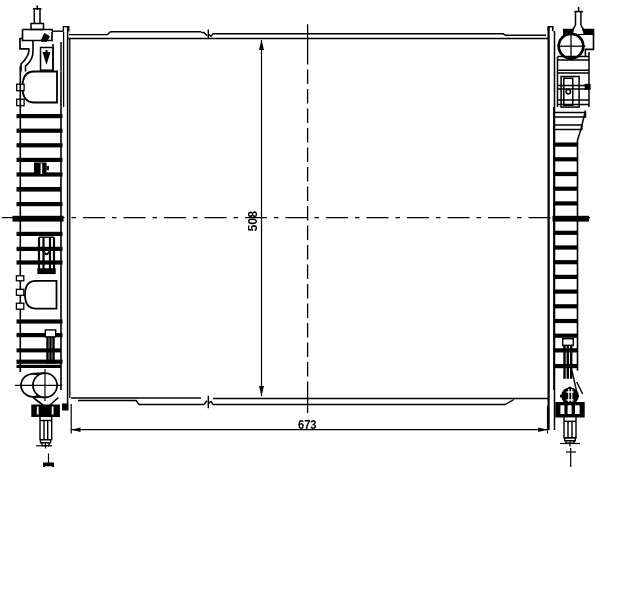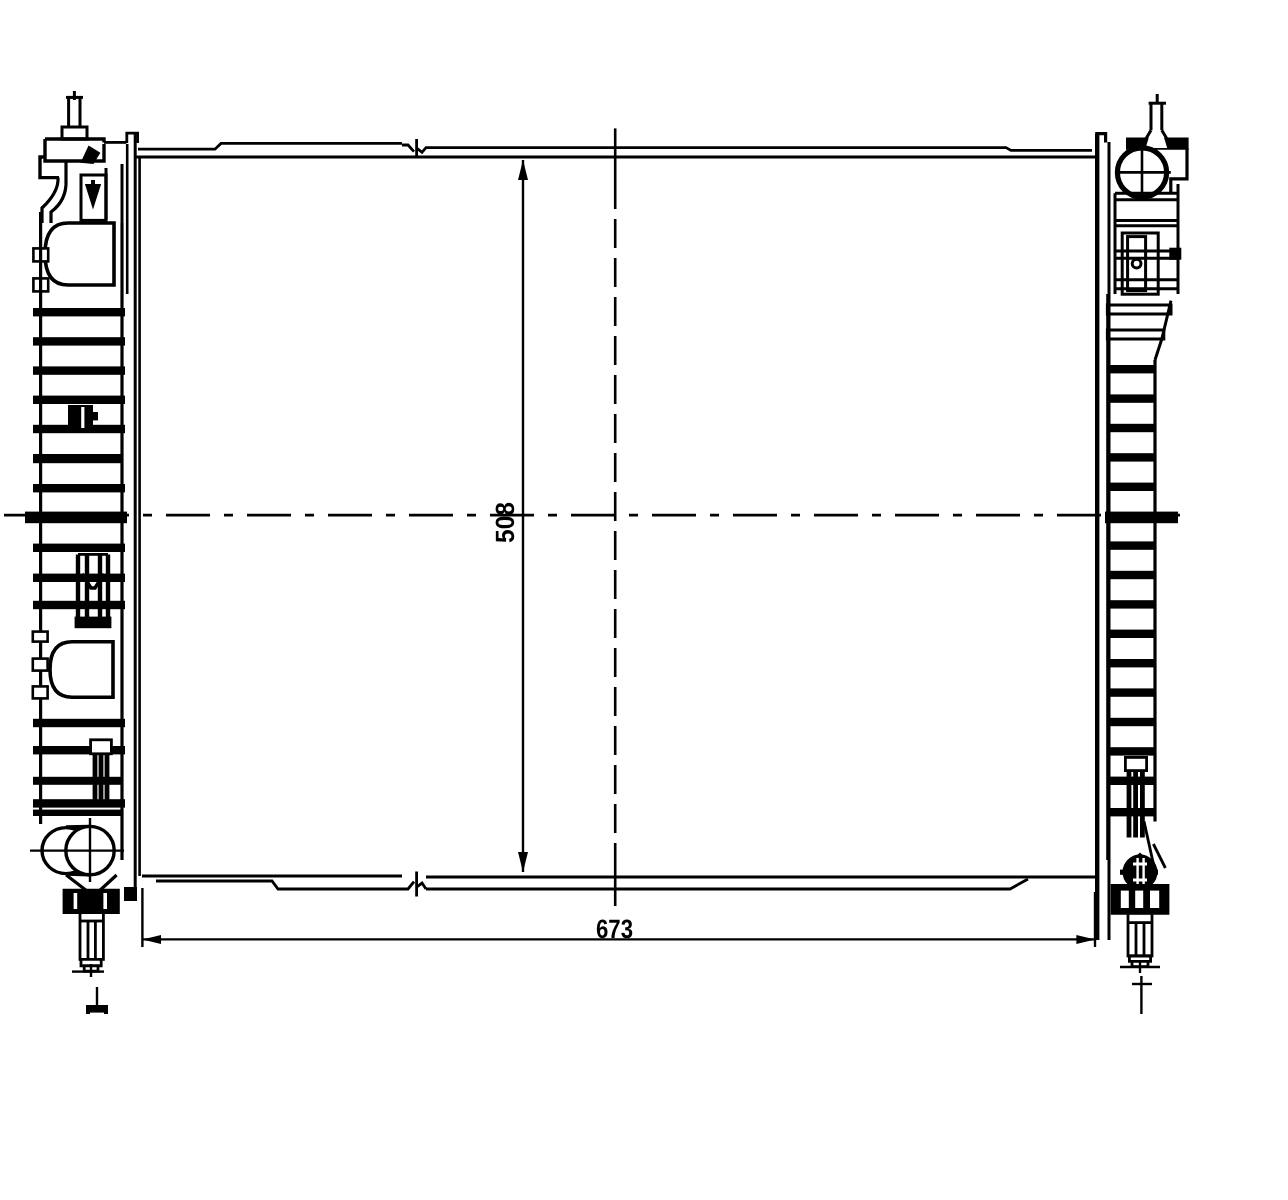--- a/index.html
+++ b/index.html
@@ -1,16 +1,16 @@
 <!DOCTYPE html>
 <html><head>
 <meta charset="utf-8">
 <style>
   html,body{margin:0;padding:0;background:#ffffff;}
-  #wrap{width:644px;height:467px;position:relative;background:#ffffff;overflow:hidden;margin-top:40px;}
+  #wrap{width:644px;height:467px;position:relative;background:#ffffff;overflow:hidden;}
   svg{display:block;}
   text{font-family:"Liberation Sans", sans-serif;font-weight:bold;fill:#000;}
 </style>
 </head>
 <body>
 <div id="wrap">
 <svg width="644" height="600" viewBox="0 0 644 600" fill="none" stroke="none">
 
 <rect x="0" y="0" width="644" height="600" fill="#ffffff"></rect>
 

